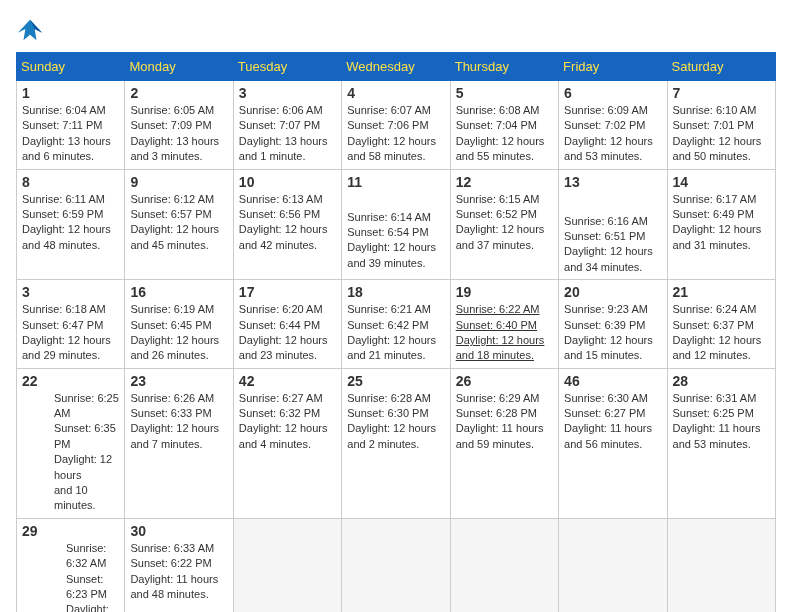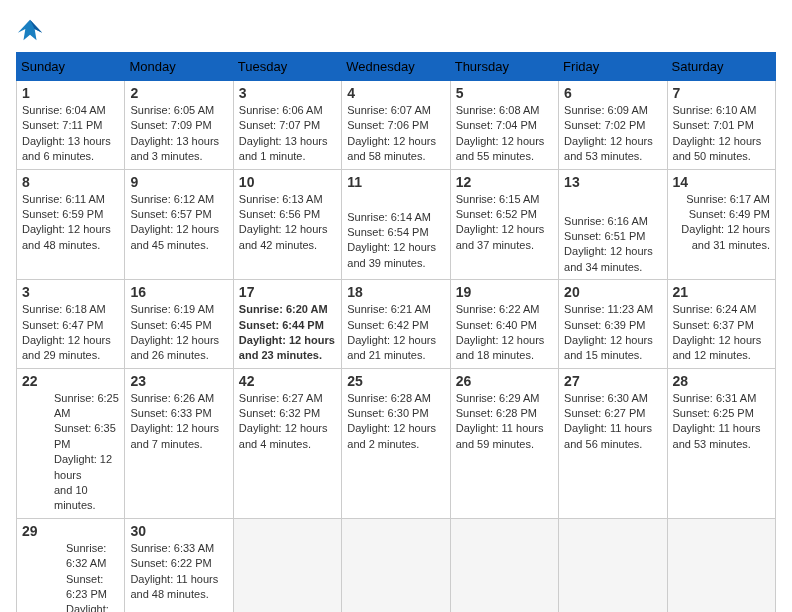--- a/index.html
+++ b/index.html
@@ -52,21 +52,21 @@
       font-size: 14px;
       color: #555;
     }
     .calendar {
       width: 100%;
       border-collapse: collapse;
       font-size: 11px;
     }
     .calendar thead th {
       background-color: #1565c0;
-      color: #000000;
+      color: #fde047;
       padding: 6px 4px;
       text-align: left;
       font-size: 13px;
       font-weight: normal;
       border: 1px solid #1565c0;
     }
     .calendar tbody td {
       border: 1px solid #ccc;
       vertical-align: top;
       padding: 4px 5px;
@@ -213,21 +213,21 @@
         </td>
         <td>
           <span class="day-number">13</span>
           <div class="day-info" style="white-space: pre-line; margin-top: 24px;">Sunrise: 6:16 AM
 Sunset: 6:51 PM
 Daylight: 12 hours
 and 34 minutes.</div>
         </td>
         <td>
           <span class="day-number">14</span>
-          <div class="day-info" style="white-space: pre-line; text-align: right;">Sunrise: 6:17 AM
+          <div class="day-info" style="white-space: pre-line;">Sunrise: 6:17 AM
 Sunset: 6:49 PM
 Daylight: 12 hours
 and 31 minutes.</div>
         </td>
       </tr>
       <tr>
         <td>
           <span class="day-number">3</span>
           <div class="day-info" style="white-space: pre-line;">Sunrise: 6:18 AM
 Sunset: 6:47 PM
@@ -236,42 +236,42 @@
         </td>
         <td>
           <span class="day-number">16</span>
           <div class="day-info" style="white-space: pre-line;">Sunrise: 6:19 AM
 Sunset: 6:45 PM
 Daylight: 12 hours
 and 26 minutes.</div>
         </td>
         <td>
           <span class="day-number">17</span>
-          <div class="day-info" style="white-space: pre-line; font-weight: bold;">Sunrise: 6:20 AM
+          <div class="day-info" style="white-space: pre-line;">Sunrise: 6:20 AM
 Sunset: 6:44 PM
 Daylight: 12 hours
 and 23 minutes.</div>
         </td>
         <td>
           <span class="day-number">18</span>
           <div class="day-info" style="white-space: pre-line;">Sunrise: 6:21 AM
 Sunset: 6:42 PM
 Daylight: 12 hours
 and 21 minutes.</div>
         </td>
         <td>
           <span class="day-number">19</span>
-          <div class="day-info" style="white-space: pre-line;">Sunrise: 6:22 AM
+          <div class="day-info" style="white-space: pre-line; text-decoration: underline;">Sunrise: 6:22 AM
 Sunset: 6:40 PM
 Daylight: 12 hours
 and 18 minutes.</div>
         </td>
         <td>
           <span class="day-number">20</span>
-          <div class="day-info" style="white-space: pre-line;">Sunrise: 11:23 AM
+          <div class="day-info" style="white-space: pre-line;">Sunrise: 9:23 AM
 Sunset: 6:39 PM
 Daylight: 12 hours
 and 15 minutes.</div>
         </td>
         <td>
           <span class="day-number">21</span>
           <div class="day-info" style="white-space: pre-line;">Sunrise: 6:24 AM
 Sunset: 6:37 PM
 Daylight: 12 hours
 and 12 minutes.</div>
@@ -307,21 +307,21 @@
 and 2 minutes.</div>
         </td>
         <td>
           <span class="day-number">26</span>
           <div class="day-info" style="white-space: pre-line;">Sunrise: 6:29 AM
 Sunset: 6:28 PM
 Daylight: 11 hours
 and 59 minutes.</div>
         </td>
         <td>
-          <span class="day-number">27</span>
+          <span class="day-number">46</span>
           <div class="day-info" style="white-space: pre-line;">Sunrise: 6:30 AM
 Sunset: 6:27 PM
 Daylight: 11 hours
 and 56 minutes.</div>
         </td>
         <td>
           <span class="day-number">28</span>
           <div class="day-info" style="white-space: pre-line;">Sunrise: 6:31 AM
 Sunset: 6:25 PM
 Daylight: 11 hours

